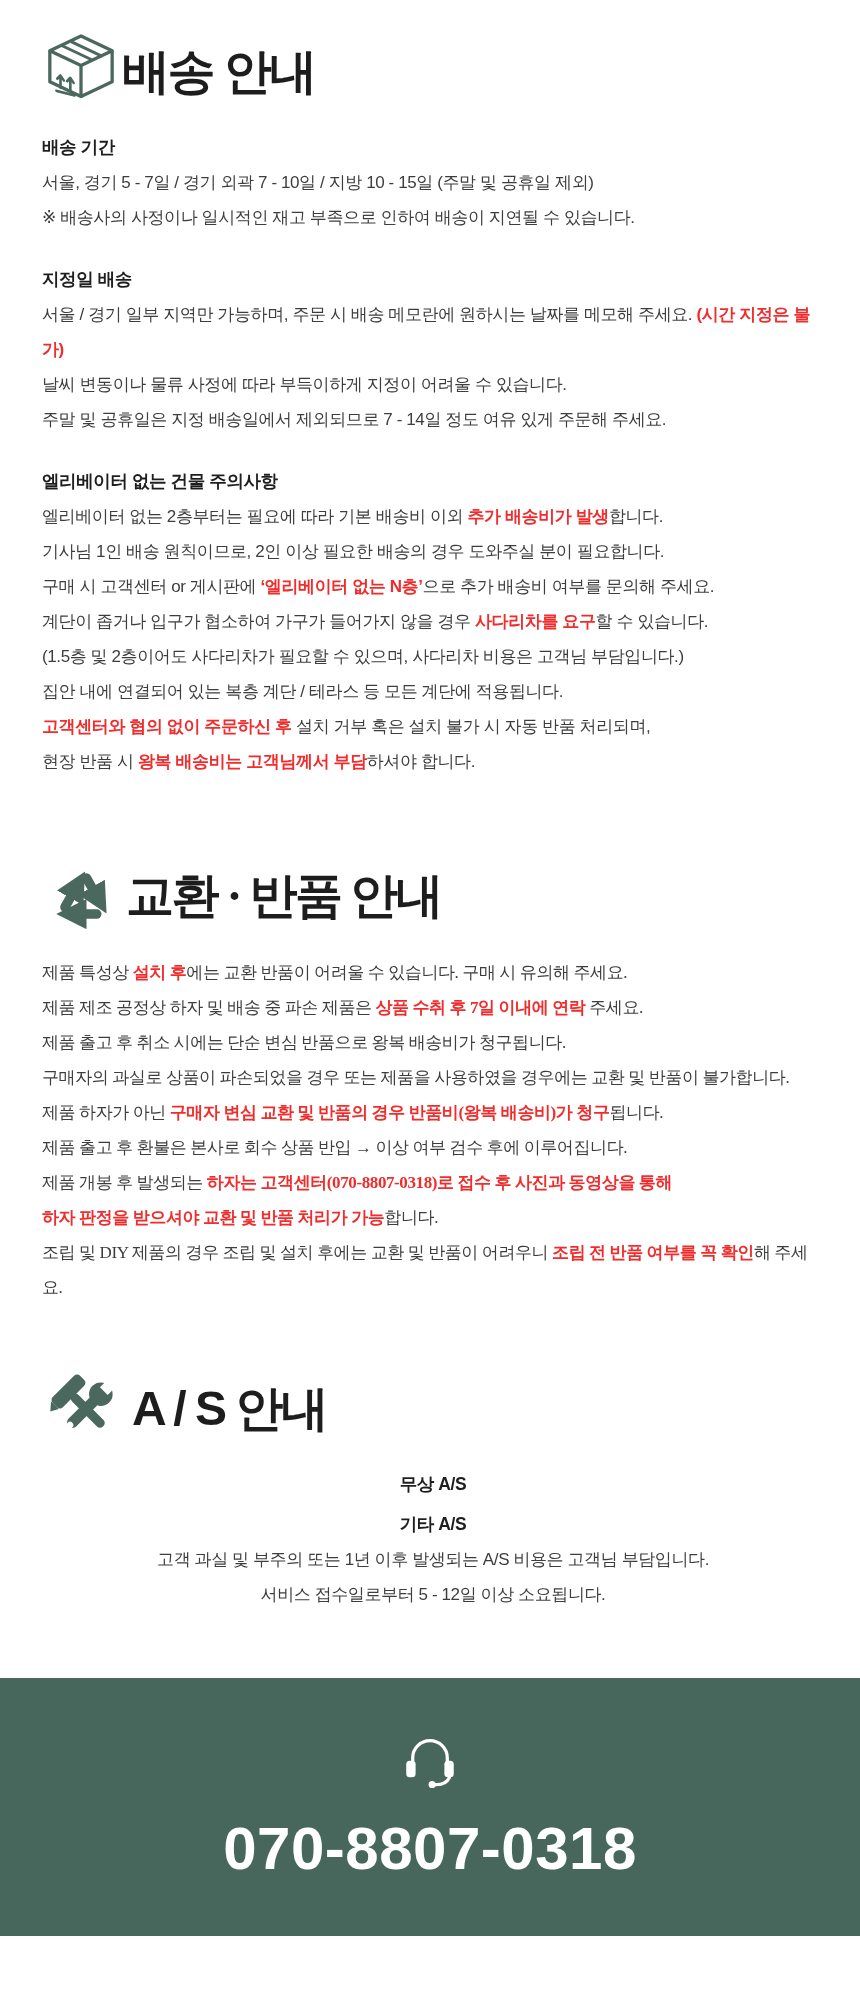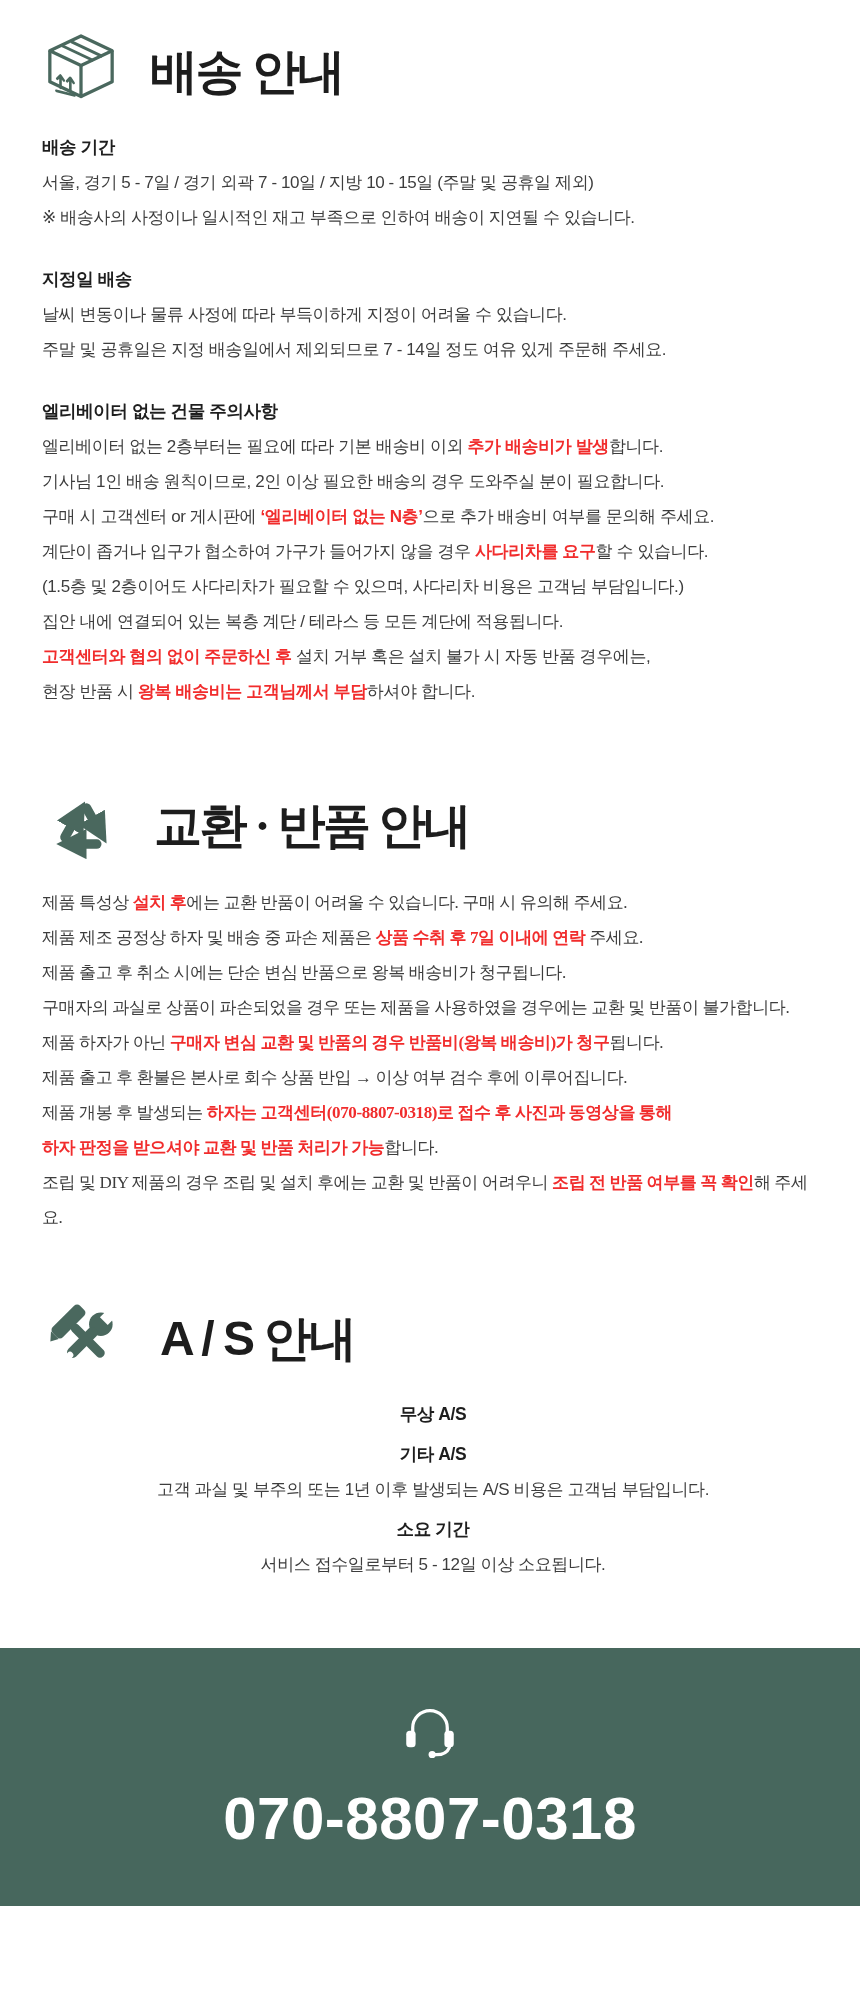--- a/index.html
+++ b/index.html
@@ -1,20 +1,20 @@
 <!DOCTYPE html>
 <html><head>
 <meta charset="utf-8">
 <style>
   html,body{margin:0;padding:0;background:#ffffff;}
   body{width:860px;font-family:"Liberation Sans","DejaVu Sans",sans-serif;}
   .page{width:860px;overflow:hidden;background:#fff;}
 
   .section{margin-top:30px;}
-  .section-header{display:flex;align-items:center;gap:28px;padding:0 40px;}
+  .section-header{display:flex;align-items:center;padding:0 40px;}
   .icon-wrap{flex:0 0 auto;}
   .icon-wrap svg{display:block;}
   .section-title{font-size:48px;font-weight:800;color:#1d1d1d;letter-spacing:-2.5px;line-height:1.1;}
 
   .blocks{padding:0 36px 0 42px;margin-top:16px;}
   .blocks p{margin:0;font-size:17px;line-height:35px;color:#3d3d3d;letter-spacing:-0.4px;}
   .blocks p.subheading{font-weight:700;color:#1e1e1e;font-size:17.5px;margin-top:27px;}
   .blocks p.subheading:first-child{margin-top:0;}
   .blocks.compact p.subheading{margin-top:5px;}
   .red{color:#f12c2c;font-weight:700;}
@@ -46,30 +46,31 @@
           </g>
         </svg>
       </span>
       <span class="section-title">배송 안내</span>
     </div>
     <div class="blocks">
         <p class="subheading"><span>배송 기간</span></p>
         <p class="line"><span>서울, 경기 5 - 7일 / 경기 외곽 7 - 10일 / 지방 10 - 15일 (주말 및 공휴일 제외)</span></p>
         <p class="line"><span>※ 배송사의 사정이나 일시적인 재고 부족으로 인하여 배송이 지연될 수 있습니다.</span></p>
         <p class="subheading"><span>지정일 배송</span></p>
+        <p class="line"><span>서울 / 경기 일부 지역만 가능하며, 주문 시 배송 메모란에 원하시는 날짜를 메모해 주세요. </span><span class="red">(시간 지정은 불가)</span></p>
         <p class="line"><span>날씨 변동이나 물류 사정에 따라 부득이하게 지정이 어려울 수 있습니다.</span></p>
         <p class="line"><span>주말 및 공휴일은 지정 배송일에서 제외되므로 7 - 14일 정도 여유 있게 주문해 주세요.</span></p>
         <p class="subheading"><span>엘리베이터 없는 건물 주의사항</span></p>
         <p class="line"><span>엘리베이터 없는 2층부터는 필요에 따라 기본 배송비 이외 </span><span class="red">추가 배송비가 발생</span><span>합니다.</span></p>
         <p class="line"><span>기사님 1인 배송 원칙이므로, 2인 이상 필요한 배송의 경우 도와주실 분이 필요합니다.</span></p>
         <p class="line"><span>구매 시 고객센터 or 게시판에 </span><span class="red">‘엘리베이터 없는 N층’</span><span>으로 추가 배송비 여부를 문의해 주세요.</span></p>
         <p class="line"><span>계단이 좁거나 입구가 협소하여 가구가 들어가지 않을 경우 </span><span class="red">사다리차를 요구</span><span>할 수 있습니다.</span></p>
         <p class="line"><span>(1.5층 및 2층이어도 사다리차가 필요할 수 있으며, 사다리차 비용은 고객님 부담입니다.)</span></p>
         <p class="line"><span>집안 내에 연결되어 있는 복층 계단 / 테라스 등 모든 계단에 적용됩니다.</span></p>
-        <p class="line"><span class="red">고객센터와 협의 없이 주문하신 후 </span><span>설치 거부 혹은 설치 불가 시 자동 반품 경우에는,</span></p>
+        <p class="line"><span class="red">고객센터와 협의 없이 주문하신 후 </span><span>설치 거부 혹은 설치 불가 시 자동 반품 처리되며,</span></p>
         <p class="line"><span>현장 반품 시 </span><span class="red">왕복 배송비는 고객님께서 부담</span><span>하셔야 합니다.</span></p>
       </div>
   </div>
 
   <div class="section gap-lg">
     <div class="section-header">
       <span class="icon-wrap">
         <svg width="86" height="86" viewBox="0 0 100 100" fill="none">
           <defs>
             <marker id="ah" viewBox="0 0 10 10" refX="4" refY="5" markerWidth="3.2" markerHeight="3.2" orient="auto">
@@ -116,21 +117,20 @@
             <rect x="44.5" y="27" width="11" height="52" rx="5"></rect>
           </g>
         </svg>
       </span>
       <span class="section-title">A / S 안내</span>
     </div>
     <div class="blocks compact">
         <p class="subheading"><span>무상 A/S</span></p>
         <p class="subheading"><span>기타 A/S</span></p>
         <p class="line"><span>고객 과실 및 부주의 또는 1년 이후 발생되는 A/S 비용은 고객님 부담입니다.</span></p>
-        <p class="subheading"><span>소요 기간</span></p>
         <p class="line"><span>서비스 접수일로부터 5 - 12일 이상 소요됩니다.</span></p>
       </div>
   </div>
 
   <div class="footer">
     <span class="icon-wrap" style="display:inline-block">
       <svg width="72" height="72" viewBox="0 0 100 100" fill="none">
         <path d="M26 62 V47 a24 24 0 0 1 48 0 V62" stroke="#ffffff" stroke-width="4.5" stroke-linecap="round"></path>
         <rect x="17" y="51" width="13" height="23" rx="5" fill="#ffffff"></rect>
         <rect x="70" y="51" width="13" height="23" rx="5" fill="#ffffff"></rect>

